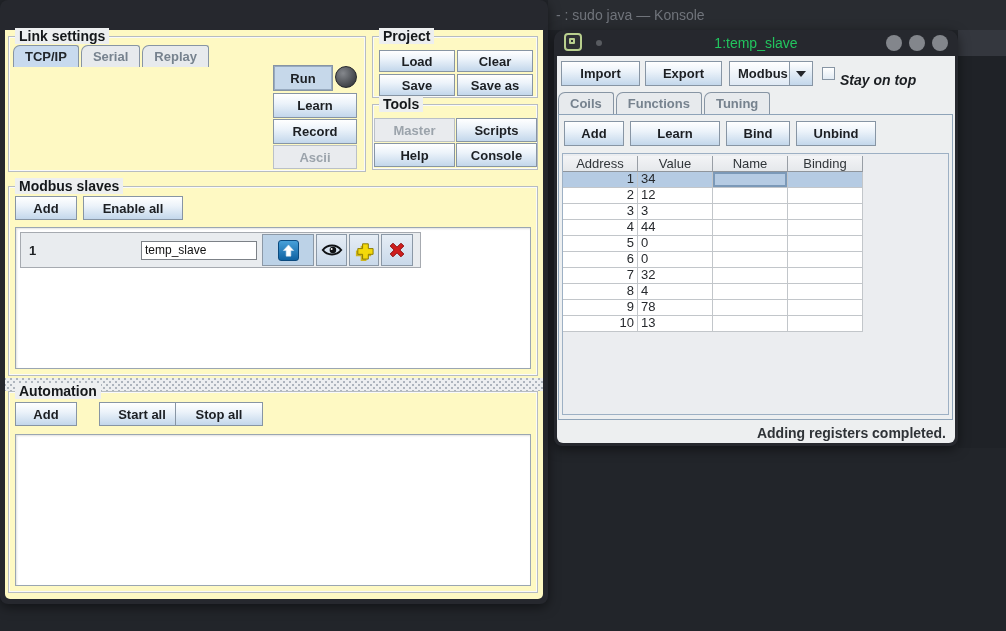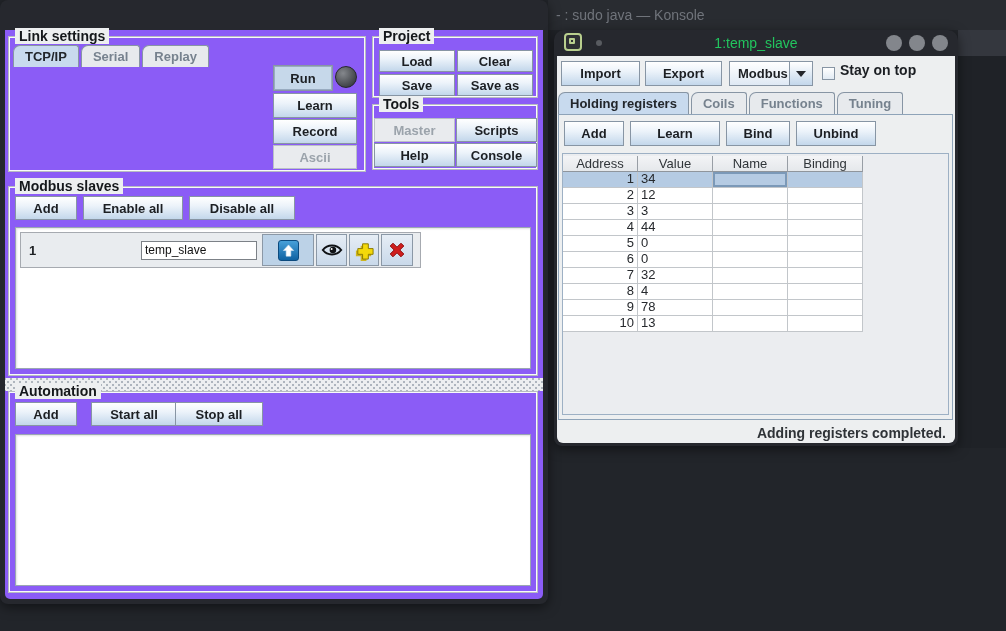--- a/index.html
+++ b/index.html
@@ -27,21 +27,21 @@
   .tb-dot { position:absolute; width:7px; height:7px; border-radius:50%; background:#585b60; }
   .tb-circles { position:absolute; display:flex; }
   .tb-circle { border-radius:50%; background:#83868c; }
 
   .win-mp { left:0; top:0; width:548px; height:604px; border-radius:8px; }
   .win-mp .titlebar { height:30px; line-height:30px; color:#9ba0a6; }
   .win-mp .app-icon { left:34px; top:4px; }
   .win-mp .tb-dot { left:124px; top:12px; }
   .win-mp .tb-circles { right:44px; top:6px; gap:6px; }
   .win-mp .tb-circle { width:17px; height:17px; }
-  .mp-body { position:absolute; left:5px; top:30px; width:538px; height:569px; background:#8b5cf6; border-radius:0 0 5px 5px;text-decoration:underline; }
+  .mp-body { position:absolute; left:5px; top:30px; width:538px; height:569px; background:#fef9c3; border-radius:0 0 5px 5px;text-decoration:underline; }
 
   .win-sl { left:554px; top:30px; width:404px; height:416px; border-radius:10px 10px 8px 8px; }
   .win-sl .titlebar { height:26px; line-height:26px; color:#22c55e; }
   .win-sl .app-icon { left:10px; top:3px; width:18px; height:18px; }
   .win-sl .app-icon i { left:3px; top:3px; width:6px; height:6px; }
   .win-sl .tb-dot { left:42px; top:10px; width:6px; height:6px; }
   .win-sl .tb-circles { right:10px; top:5px; gap:7px; }
   .win-sl .tb-circle { width:16px; height:16px; }
   .sl-body { position:absolute; left:3px; top:26px; width:398px; height:387px; background:#edeff0; border-radius:0 0 6px 6px; }
 
@@ -165,21 +165,20 @@
         <div class="btn" style="position:static;">Scripts</div>
         <div class="btn" style="position:static;">Help</div>
         <div class="btn" style="position:static;">Console</div>
       </div>
     </div>
 
     <div class="group" style="left:3px; top:156px; width:530px; height:190px;">
       <span class="group-title">Modbus slaves</span>
       <div class="btn" style="left:6px; top:9px; width:62px; height:24px;">Add</div>
       <div class="btn" style="left:74px; top:9px; width:100px; height:24px;">Enable all</div>
-      <div class="btn" style="left:180px; top:9px; width:106px; height:24px;">Disable all</div>
       <div class="white-area" style="left:6px; top:40px; width:516px; height:142px;">
         <div class="slave-row">
           <span class="slave-id">1</span>
           <input class="slave-name-input" value="temp_slave" style="">
           <span class="ibtn-row">
             <span class="ibtn up">
               <span class="up-sq">
                 <svg width="15" height="15" viewBox="0 0 16 16">
                     <path d="M8 2 L13.5 8 H10.5 V14 H5.5 V8 H2.5 Z" fill="#fff" stroke="#d7e6f2" stroke-width="0.6"></path>
                   </svg>
@@ -206,21 +205,21 @@
           </span>
         </div>
       </div>
     </div>
 
     <div class="divider"></div>
 
     <div class="group" style="left:3px; top:361px; width:530px; height:202px;">
       <span class="group-title">Automation</span>
       <div class="btn" style="left:6px; top:10px; width:62px; height:24px;">Add</div>
-      <div class="btn" style="left:82px; top:10px; width:86px; height:24px;">Start all</div>
+      <div class="btn" style="left:90px; top:10px; width:86px; height:24px;">Start all</div>
       <div class="btn" style="left:166px; top:10px; width:88px; height:24px;">Stop all</div>
       <div class="white-area" style="left:6px; top:42px; width:516px; height:152px;"></div>
     </div>
 
   </div>
 </div>
 
 <div class="abs window win-sl">
   <div class="titlebar">
     <span class="app-icon">
@@ -238,24 +237,23 @@
 
     <div class="btn" style="left:4px; top:5px; width:79px; height:25px;">Import</div>
     <div class="btn" style="left:88px; top:5px; width:77px; height:25px;">Export</div>
     <div class="combo" style="left:172px; top:5px; width:84px; height:25px;">
       <span class="combo-text">Modbus</span>
       <span class="combo-arrow">
           <span class="tri-down"></span>
         </span>
     </div>
     <span class="chk" style="left:265px; top:11px;"></span>
-    <span class="chk-label" style="left:283px; top:6px;">Stay on top</span>
+    <span class="chk-label" style="left:283px; top:16px;font-style:italic;">Stay on top</span>
 
     <div class="tabs" style="left:1px; top:36px;">
-      <span class="tab sel">Holding registers</span>
       <span class="tab">Coils</span>
       <span class="tab">Functions</span>
       <span class="tab">Tuning</span>
     </div>
 
     <div class="pane" style="left:1px; top:58px; width:395px; height:306px;">
       <div class="btn" style="left:5px; top:6px; width:60px; height:25px;">Add</div>
       <div class="btn" style="left:71px; top:6px; width:90px; height:25px;">Learn</div>
       <div class="btn" style="left:167px; top:6px; width:64px; height:25px;">Bind</div>
       <div class="btn" style="left:237px; top:6px; width:80px; height:25px;">Unbind</div>

